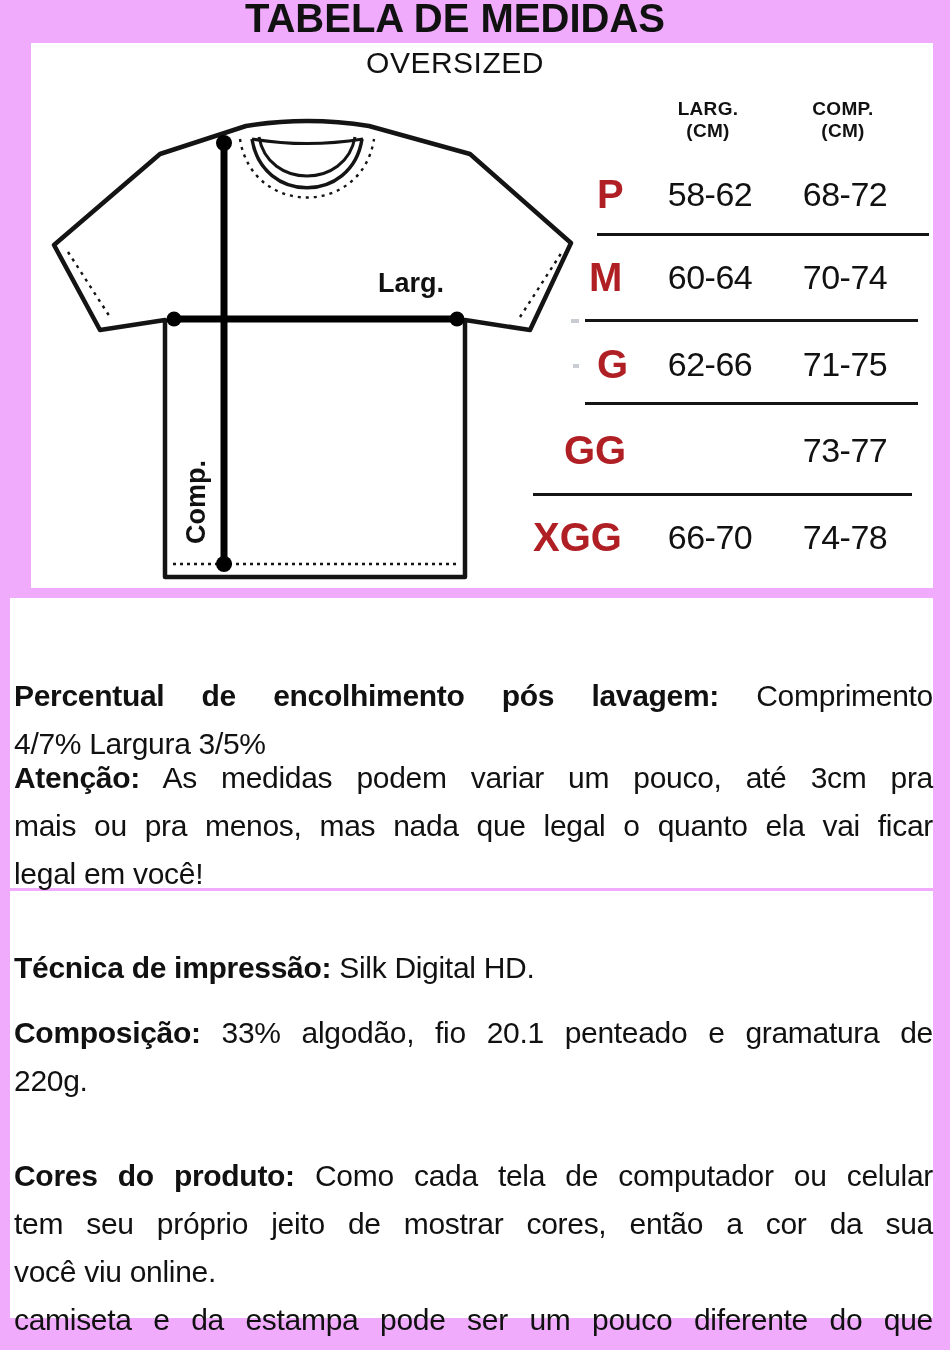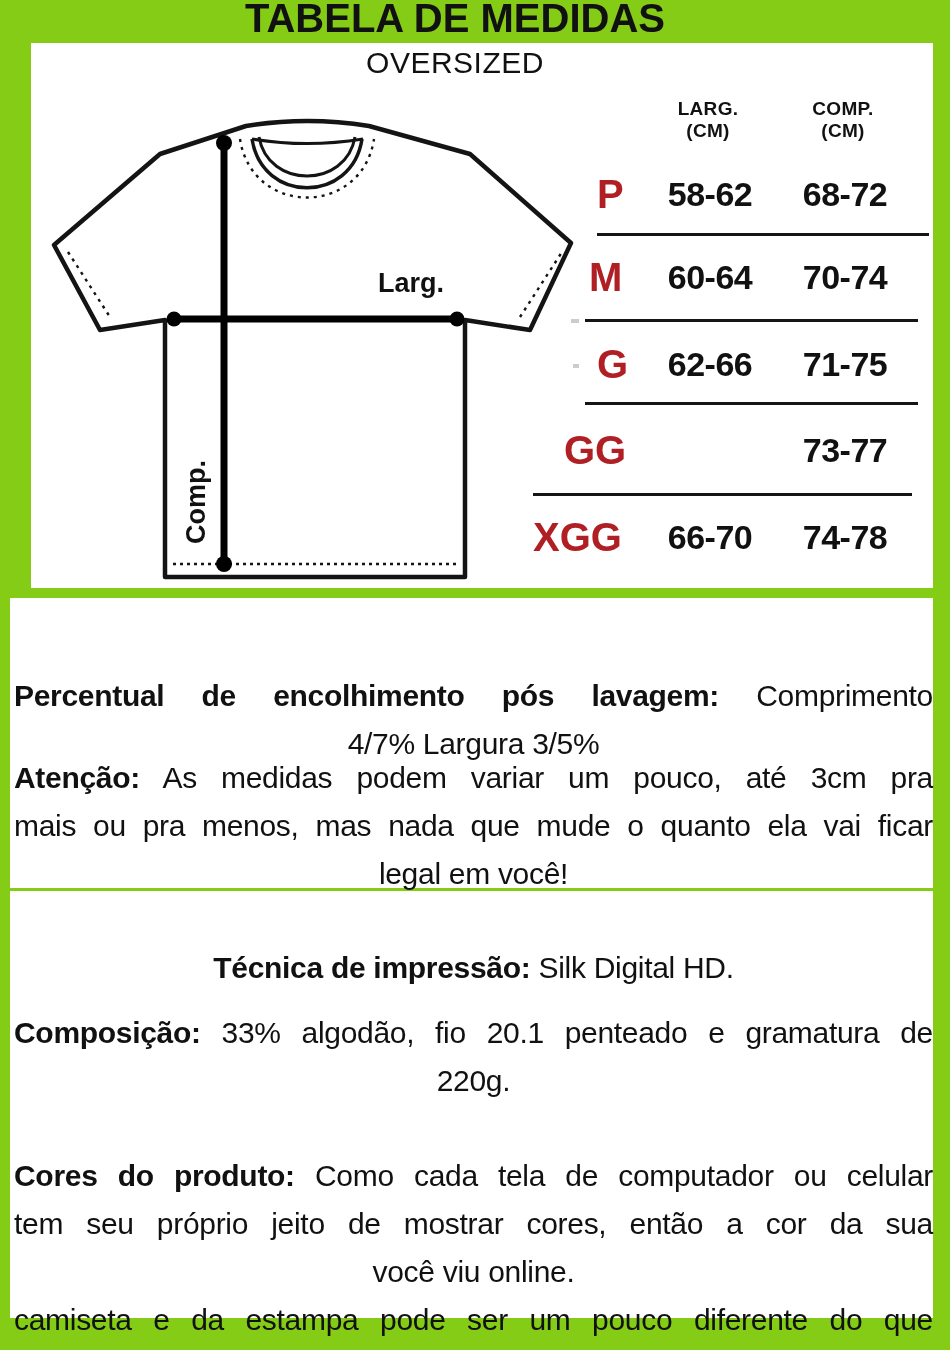--- a/index.html
+++ b/index.html
@@ -1,18 +1,18 @@
 <!DOCTYPE html>
 <html><head>
 <meta charset="utf-8">
 <style>
   html,body { margin:0; padding:0; }
   .page {
     position:relative; width:950px; height:1350px;
-    background:#84cc16; overflow:hidden;
+    background:#f0abfc; overflow:hidden;
     font-family:"Liberation Sans", sans-serif; color:#111;
   }
   .card { position:absolute; background:#ffffff; }
   #card-chart { left:31px; top:43px; width:902px; height:545px; }
   #card-text1 { left:10px; top:598px; width:923px; height:290px; }
   #card-text2 { left:10px; top:891px; width:923px; height:427px; }
 
   .title    { position:absolute; top:-4px; left:0; width:910px; text-align:center;
               font-size:40px; font-weight:800; letter-spacing:0px; }
   .subtitle { position:absolute; top:46px; left:0; width:910px; text-align:center;
@@ -22,29 +22,29 @@
   .larg-label { position:absolute; left:378px; top:268px; font-size:27px; font-weight:600; }
   .comp-label { position:absolute; left:141px; top:487px; width:110px; height:30px;
                 transform:rotate(-90deg); font-size:27px; font-weight:600; text-align:center; }
 
   .stable { position:absolute; left:533px; top:95px; width:405px; height:485px; }
   .thead  { position:absolute; width:150px; text-align:center;
             font-size:19px; font-weight:700; line-height:22px; letter-spacing:0.3px; }
   .trow   { position:absolute; left:0; width:405px; height:46px; }
   .tsize  { position:absolute; font-size:40px; font-weight:700; line-height:46px; color:#b01f24; }
   .tval   { position:absolute; width:160px; text-align:center;
-            font-size:34px; font-weight:700; line-height:46px; letter-spacing:-0.5px; }
+            font-size:34px; font-weight:400; line-height:46px; letter-spacing:-0.5px; }
   .v1 { left:97px; } .v2 { left:232px; }
   .sep { position:absolute; height:3px; background:#151515; }
 
   .note  { position:absolute; left:14px; width:919px; font-size:30px;
            line-height:48px; letter-spacing:-0.3px; color:#111; }
   .nline { height:48px; }
   .jline { text-align:justify; text-align-last:justify; }
-  .lline { text-align:center; }
+  .lline { text-align:left; }
   .lead  { font-weight:700; }
 
   .artifact { position:absolute; background:#c9cdd3; }
 </style>
 </head>
 <body>
 
 <div class="page">
 
   <div class="card" id="card-chart"></div>
@@ -126,21 +126,21 @@
   <div class="artifact" style="left:571px; top:319px; width:8px; height:4px;"></div>
   <div class="artifact" style="left:573px; top:364px; width:6px; height:4px;"></div>
 
   <div class="note" style="top:624px;margin-top:48px;">
     <div class="nline jline"><span class="lead">Percentual de encolhimento pós lavagem:</span><span> Comprimento</span></div>
     <div class="nline lline">4/7% Largura 3/5%</div>
   </div>
 
   <div class="note" style="top:754px;">
     <div class="nline jline"><span class="lead">Atenção:</span><span> As medidas podem variar um pouco, até 3cm pra</span></div>
-    <div class="nline jline">mais ou pra menos, mas nada que mude o quanto ela vai ficar</div>
+    <div class="nline jline">mais ou pra menos, mas nada que legal o quanto ela vai ficar</div>
     <div class="nline lline">legal em você!</div>
   </div>
 
   <div class="note" style="top:944px;">
     <div class="nline lline"><span class="lead">Técnica de impressão:</span><span> Silk Digital HD.</span></div>
   </div>
 
   <div class="note" style="top:1009px;">
     <div class="nline jline"><span class="lead">Composição:</span><span> 33% algodão, fio 20.1 penteado e gramatura de</span></div>
     <div class="nline lline">220g.</div>

